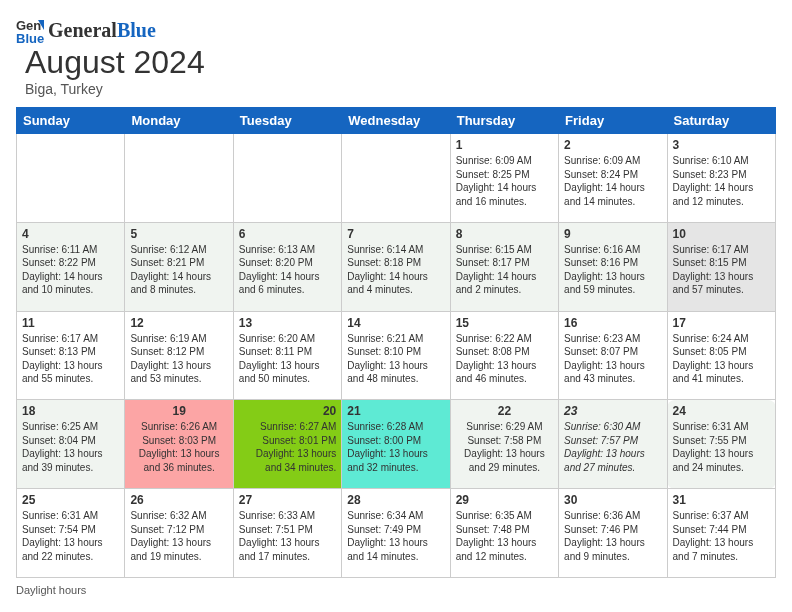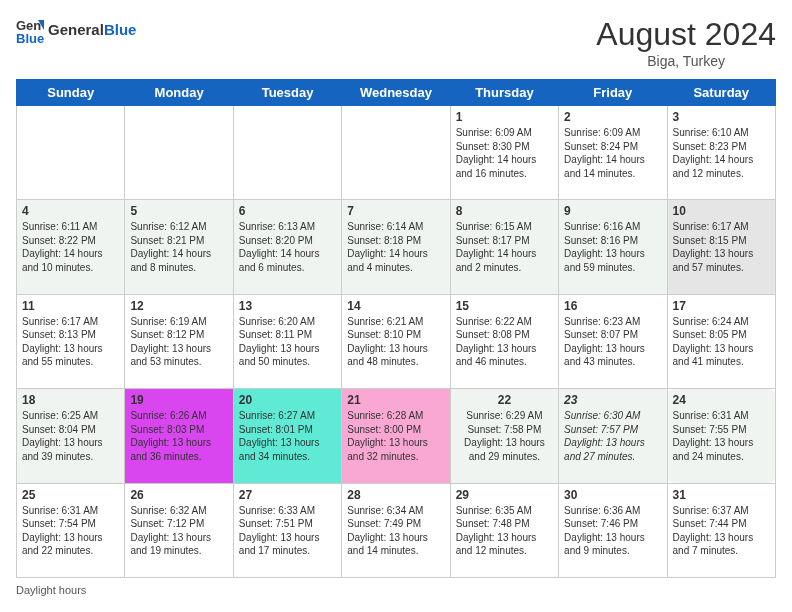--- a/index.html
+++ b/index.html
@@ -15,53 +15,55 @@
       height: 612px;
       padding: 16px;
       display: flex;
       flex-direction: column;
     }
     .header {
       display: flex;
       justify-content: space-between;
       align-items: flex-start;
       margin-bottom: 10px;
+      flex-direction: column;
     }
     .logo {
       display: flex;
       align-items: center;
       gap: 4px;
     }
     .logo-icon {
       width: 28px;
       height: 28px;
     }
     .title-block {
-      text-align: center;
+      text-align: left;
+      margin-left: 9px;
     }
     .month-year {
       font-size: 32px;
       font-weight: normal;
       color: #333;
     }
     .location {
       font-size: 14px;
       color: #555;
     }
     .calendar {
       flex: 1;
       border: 1px solid #ccc;
       border-collapse: collapse;
       width: 100%;
       table-layout: fixed;
     }
     .calendar th {
       background: #1565c0;
       color: #fff;
-      text-align: center;
+      text-align: left;
       padding: 5px 6px;
       font-size: 13px;
       font-weight: bold;
       border: 1px solid #1565c0;
     }
     .calendar td {
       vertical-align: top;
       padding: 4px 5px;
       border: 1px solid #ccc;
       font-size: 10.5px;
@@ -103,21 +105,21 @@
 
 <div class="page">
   <div class="header">
     <div class="logo">
       <svg class="logo-icon" viewBox="0 0 28 28">
         <text x="0" y="14" font-size="13" font-weight="bold" fill="#333">Gen</text>
         <text x="0" y="27" font-size="13" font-weight="bold" fill="#1565c0">Blue</text>
         <polygon points="22,4 28,4 28,14" fill="#1565c0"></polygon>
       </svg>
       <div>
-        <div style="font-size:15px;font-weight:bold;line-height:1.1;">
+        <div style="font-size:20px;font-weight:bold;line-height:1.1;font-family:Liberation Serif, serif;">
           <span style="color:#333;">General</span><span style="color:#1565c0;">Blue</span>
         </div>
       </div>
     </div>
     <div class="title-block">
       <div class="month-year">August 2024</div>
       <div class="location">Biga, Turkey</div>
     </div>
   </div>
 
@@ -135,21 +137,21 @@
     </thead>
     <tbody id="calendar-body">
     <tr>
           <td class="empty"></td>
           <td class="empty"></td>
           <td class="empty"></td>
           <td class="empty"></td>
           <td>
             <span class="day-num">1</span>
             <div class="day-info">Sunrise: 6:09 AM
-Sunset: 8:30 PM
+Sunset: 8:25 PM
 Daylight: 14 hours and 16 minutes.</div>
           </td>
           <td>
             <span class="day-num">2</span>
             <div class="day-info">Sunrise: 6:09 AM
 Sunset: 8:24 PM
 Daylight: 14 hours and 14 minutes.</div>
           </td>
           <td>
             <span class="day-num">3</span>
@@ -246,33 +248,33 @@
 Daylight: 13 hours and 41 minutes.</div>
           </td>
         </tr>
         <tr>
           <td style="background: rgb(240, 244, 240); margin-top: 41px;">
             <span class="day-num">18</span>
             <div class="day-info">Sunrise: 6:25 AM
 Sunset: 8:04 PM
 Daylight: 13 hours and 39 minutes.</div>
           </td>
-          <td style="background: #d946ef;">
+          <td style="background: #fca5a5; text-align: center;">
             <span class="day-num">19</span>
             <div class="day-info">Sunrise: 6:26 AM
 Sunset: 8:03 PM
 Daylight: 13 hours and 36 minutes.</div>
           </td>
-          <td style="background: #5eead4;">
+          <td style="background: #84cc16; text-align: right;">
             <span class="day-num">20</span>
             <div class="day-info">Sunrise: 6:27 AM
 Sunset: 8:01 PM
 Daylight: 13 hours and 34 minutes.</div>
           </td>
-          <td style="background: #f9a8d4; margin-left: 32px;">
+          <td style="background: #5eead4; margin-left: 32px;">
             <span class="day-num">21</span>
             <div class="day-info">Sunrise: 6:28 AM
 Sunset: 8:00 PM
 Daylight: 13 hours and 32 minutes.</div>
           </td>
           <td style="background: rgb(240, 244, 240); text-align: center;">
             <span class="day-num">22</span>
             <div class="day-info">Sunrise: 6:29 AM
 Sunset: 7:58 PM
 Daylight: 13 hours and 29 minutes.</div>

